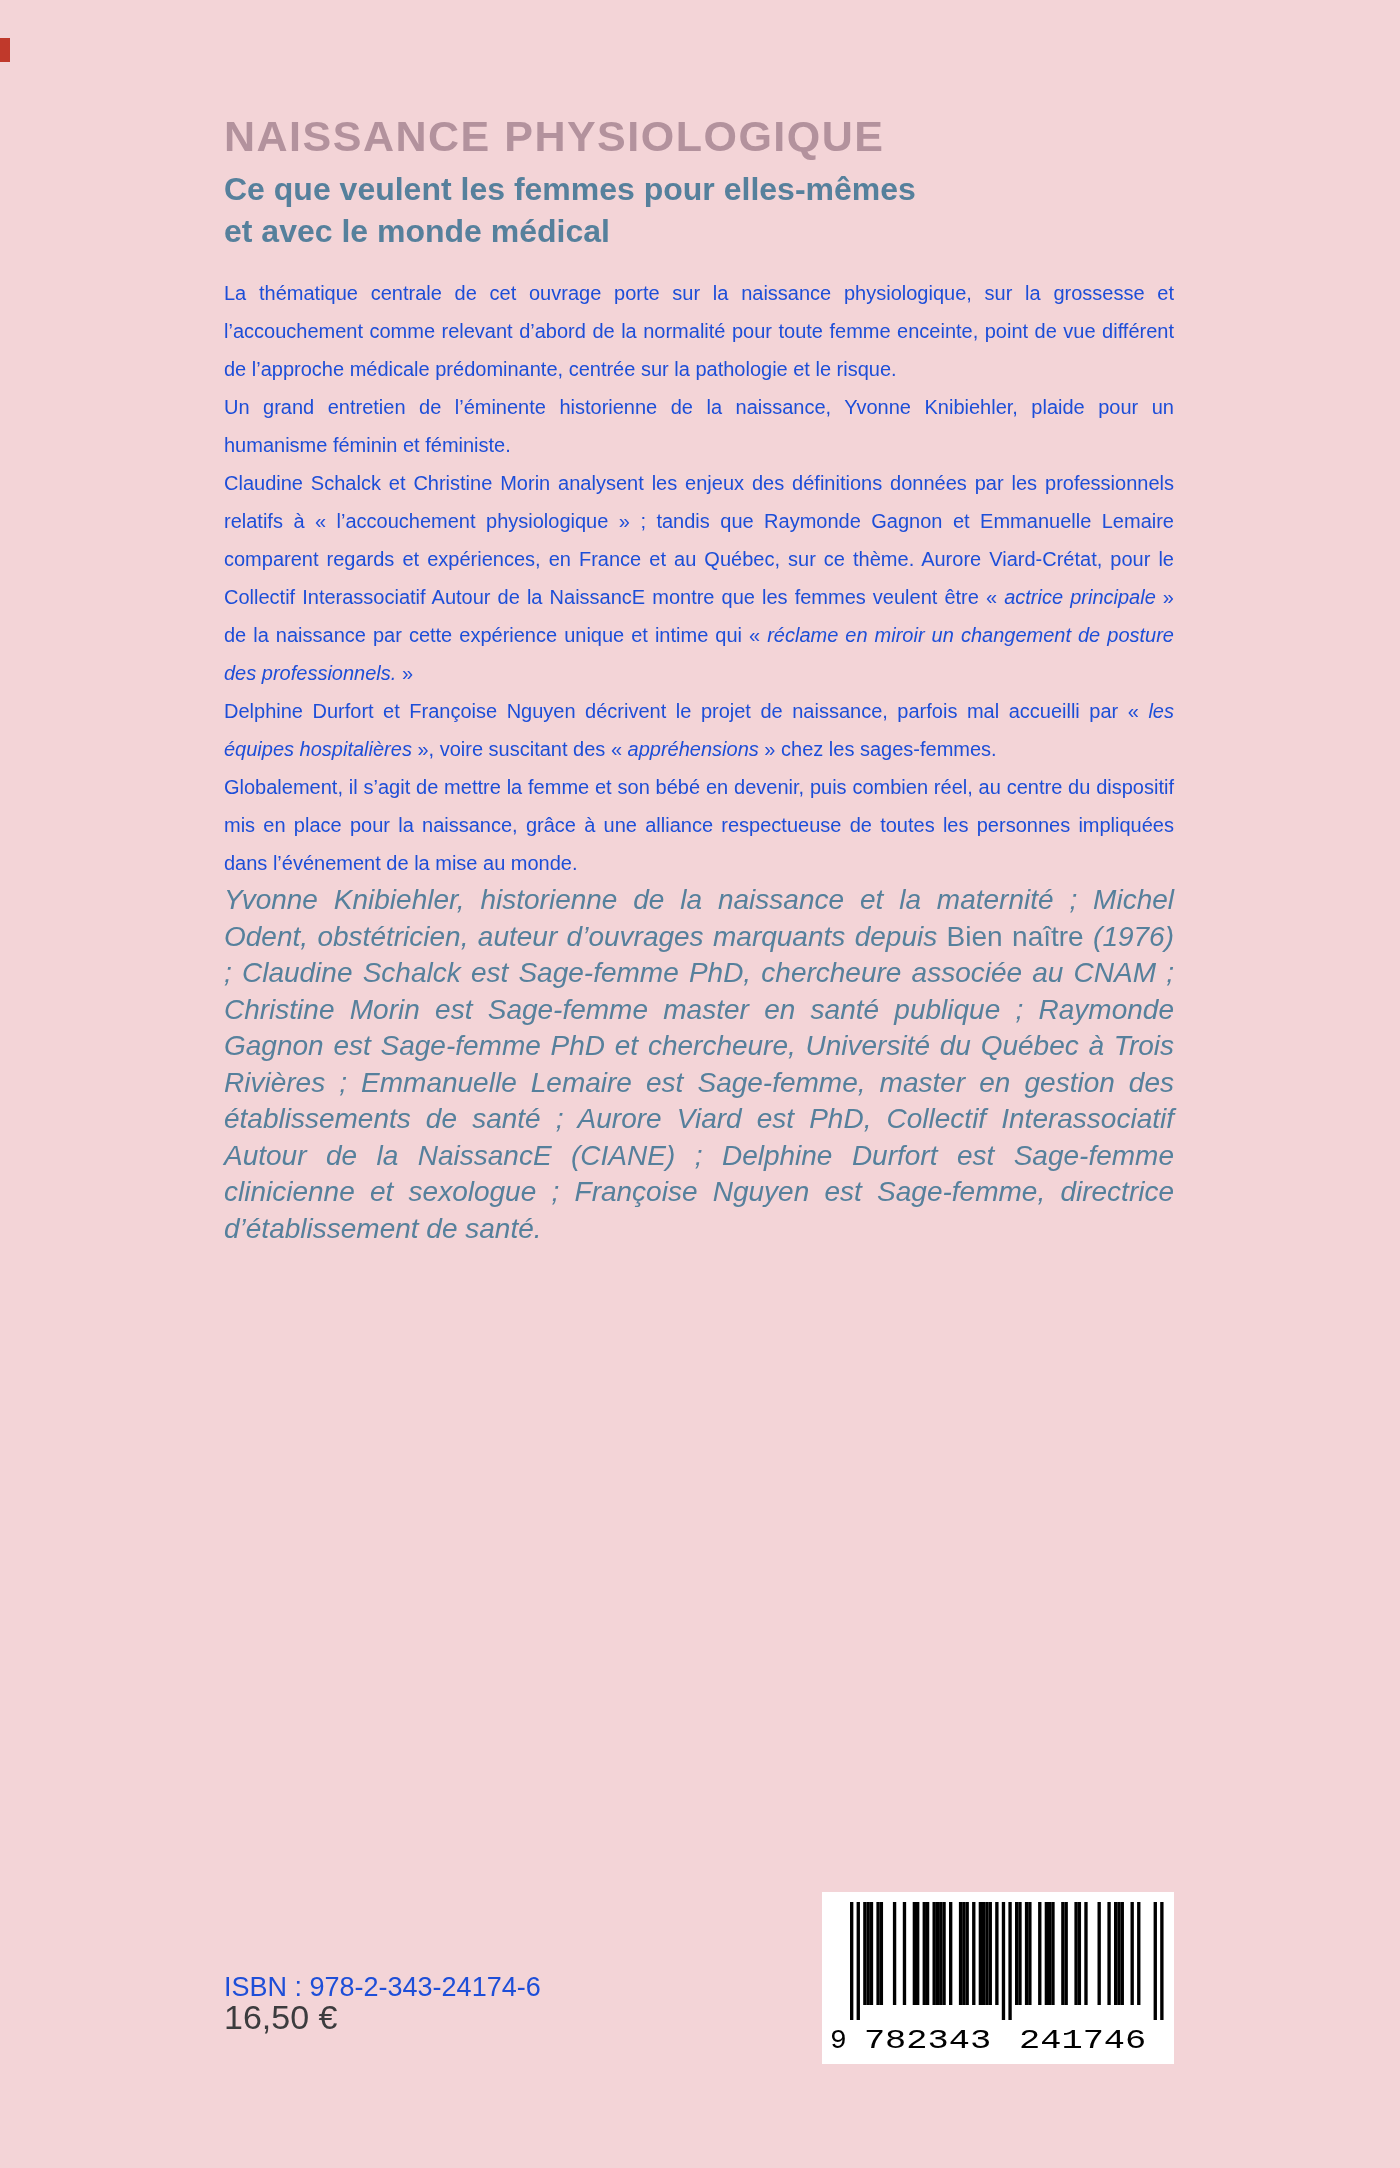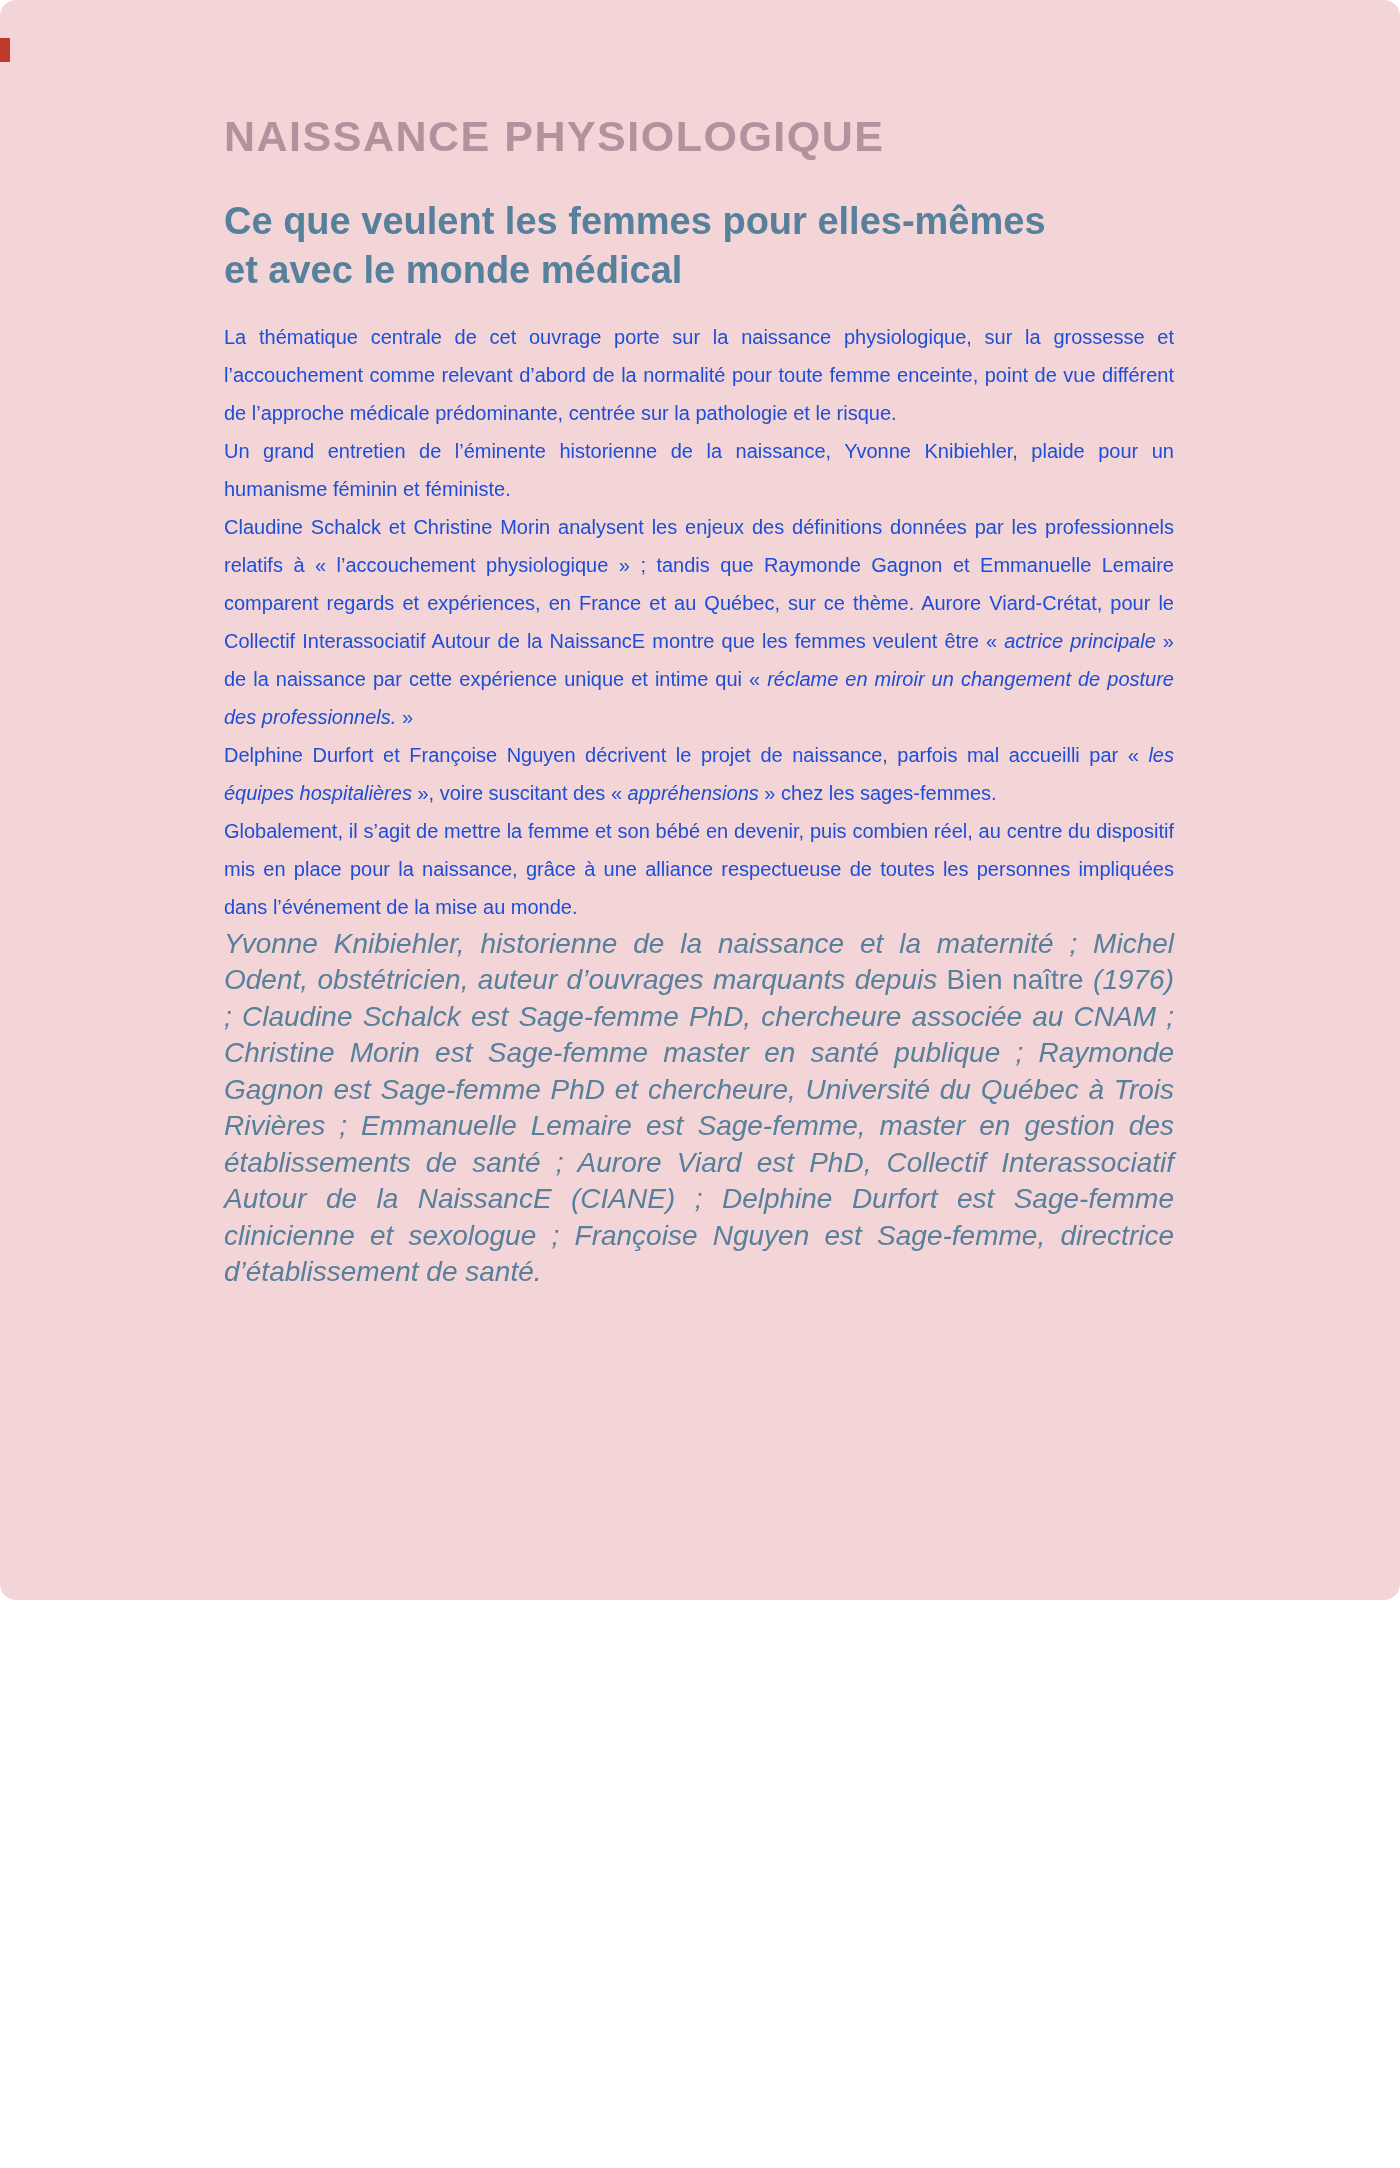--- a/index.html
+++ b/index.html
@@ -1,34 +1,34 @@
 <!DOCTYPE html>
 <html><head>
 <meta charset="utf-8">
 <style>
   * { margin:0; padding:0; box-sizing:border-box; }
   html,body { margin:0; padding:0; }
   body { width:1400px; height:2168px; font-family:"Liberation Sans", sans-serif; }
   .page {
-    position:relative; width:1400px; height:1600px;
-    background:#f3d4d7; overflow:hidden;border-radius:16px;
+    position:relative; width:1400px; height:2168px;
+    background:#f3d4d7; overflow:hidden;
   }
   .crop-mark {
     position:absolute; left:0; top:38px; width:10px; height:24px;
     background:#c0392b;
   }
   .content { position:absolute; left:224px; top:0; width:950px; }
   .title {
     margin-top:112px;
     font-size:43px; font-weight:bold; letter-spacing:1.5px;
     color:#b3929d;
   }
   .subtitle {
-    margin-top:36px;
-    font-size:38px; font-weight:bold; line-height:1.3;
+    margin-top:8px;
+    font-size:32px; font-weight:bold; line-height:1.3;
     color:#56809c;
   }
   .body-text {
     margin-top:22px;
     color:#1d4ed8; font-size:20px; line-height:38px;
     text-align:justify;
   }
   .body-text p { margin:0; }
   .it { font-style:italic; }
   .bio {

